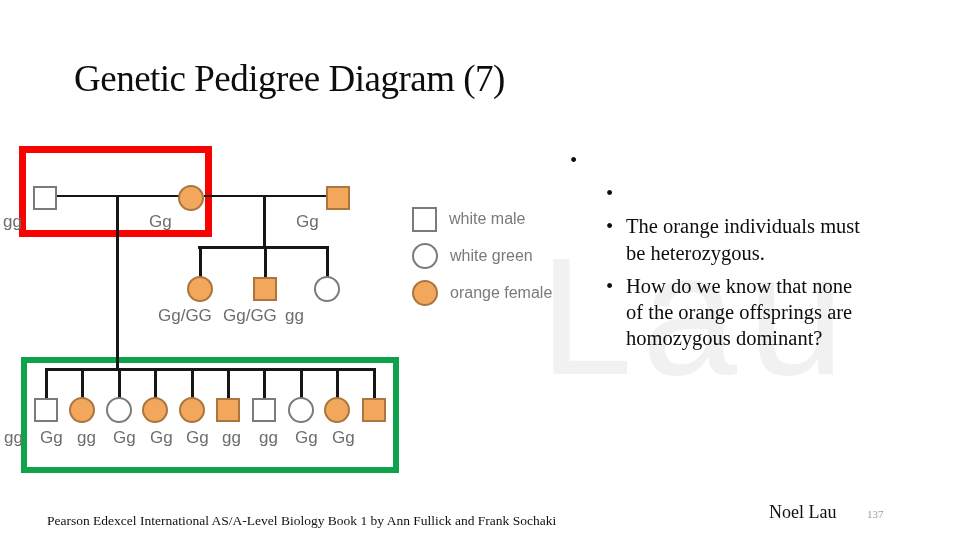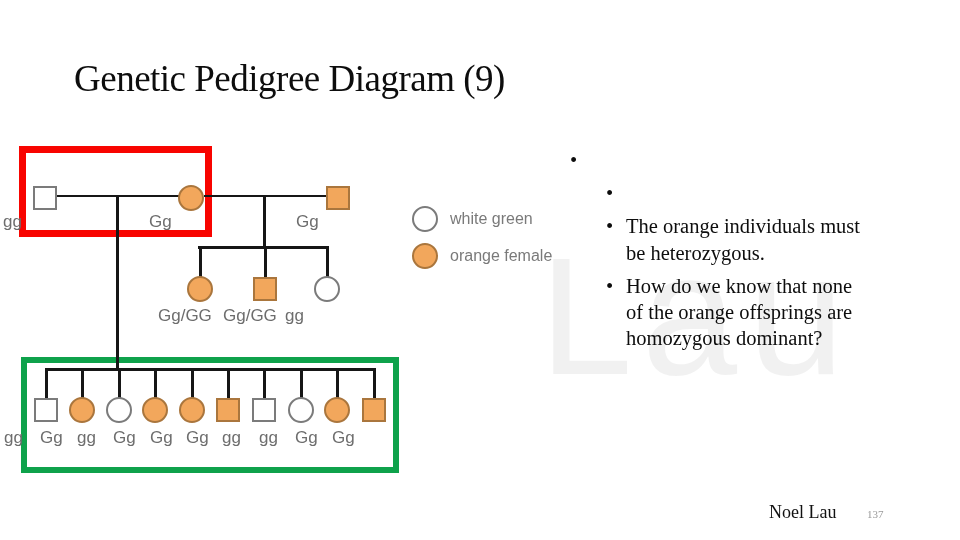--- a/index.html
+++ b/index.html
@@ -47,21 +47,21 @@
   .bullet-text{white-space:pre-line;}
   
   .footer{position:absolute;left:47px;top:513px;font-size:13.5px;color:#111;white-space:nowrap;}
   .author{position:absolute;left:769px;top:502px;font-size:18px;color:#111;}
   .page-number{position:absolute;left:867px;top:508px;font-size:11px;color:#9a9a9a;}
 </style>
 </head>
 <body>
 
 <div class="slide" style="--orange: #f2a75c; --orange-border: #aa763d; --shape-gray: #7b7b7b; --red: #f80400; --green: #0ea24b;">
-  <div class="title">Genetic Pedigree Diagram (9)</div>
+  <div class="title">Genetic Pedigree Diagram (7)</div>
   <div class="watermark">Lau</div>
 
   <div id="lines">
       <div class="line" style="left: 57px; top: 195px; width: 122px; height: 2px;"></div>
       <div class="line" style="left: 204px; top: 195px; width: 122px; height: 2px;"></div>
       <div class="line" style="left: 116px; top: 196px; width: 3px; height: 172px;"></div>
       <div class="line" style="left: 263px; top: 196px; width: 3px; height: 51px;"></div>
       <div class="line" style="left: 198px; top: 246px; width: 131px; height: 3px;"></div>
       <div class="line" style="left: 45px; top: 368px; width: 331px; height: 3px;"></div>
       <div class="line" style="left: 198.5px; top: 248px; width: 3px; height: 30px;"></div>
@@ -116,20 +116,24 @@
       <div class="shape circle" style="left: 288px; top: 397px;"></div>
       <div class="plabel" style="left: 259px; top: 428px;">gg</div>
       <div class="shape circle orange" style="left: 324px; top: 397px;"></div>
       <div class="plabel" style="left: 295px; top: 428px;">Gg</div>
       <div class="shape square orange" style="left: 362px; top: 398px;"></div>
       <div class="plabel" style="left: 332px; top: 428px;">Gg</div>
     </div>
 
   <div class="legend" id="legend">
       <div class="legend-row">
+        <div class="legend-swatch square"></div>
+        <div class="legend-label">white male</div>
+      </div>
+      <div class="legend-row">
         <div class="legend-swatch circle"></div>
         <div class="legend-label">white green</div>
       </div>
       <div class="legend-row">
         <div class="legend-swatch circle orange"></div>
         <div class="legend-label">orange female</div>
       </div>
     </div>
 
   <div class="notes" id="notes">
@@ -145,15 +149,16 @@
 be heterozygous.</span>
       </div>
       <div class="bullet-item level-2">
         <span class="bullet-marker">•</span>
         <span class="bullet-text">How do we know that none
 of the orange offsprings are
 homozygous dominant?</span>
       </div>
     </div>
 
+  <div class="footer">Pearson Edexcel International AS/A-Level Biology Book 1 by Ann Fullick and Frank Sochaki</div>
   <div class="author">Noel Lau</div>
   <div class="page-number">137</div>
 </div>
 
 </body></html>

